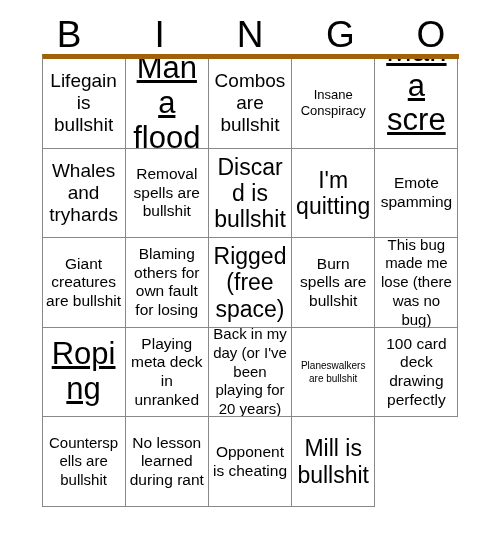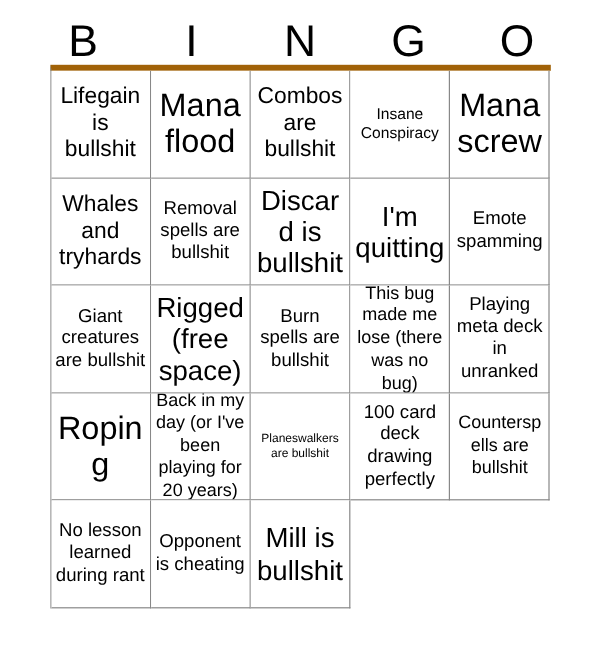--- a/index.html
+++ b/index.html
@@ -66,21 +66,21 @@
     background: #ffffff;
   }
   .bingo-cell .cell-text {
     display: block;
     width: 100%;
     line-height: 1.12;
     word-wrap: break-word;
     color: #000000;
   }
   
-  .fs-xxl .cell-text { font-size: 27px; line-height: 1.12; }
+  .fs-xxl .cell-text { font-size: 31px; line-height: 1.12; text-decoration: underline; }
   .fs-xl  .cell-text { font-size: 23px; line-height: 1.14; }
   .fs-lg  .cell-text { font-size: 19px; line-height: 1.16; }
   .fs-md  .cell-text { font-size: 15.5px; line-height: 1.2; }
   .fs-sm  .cell-text { font-size: 13px; line-height: 1.22; }
   .fs-xs  .cell-text { font-size: 15px; line-height: 1.25; }
   .fs-xxs .cell-text { font-size: 10px; line-height: 1.3; text-align: center; }
 </style>
 </head>
 <body>
 
@@ -124,35 +124,38 @@
     <div class="bingo-cell fs-xl">
         <span class="cell-text">I'm quitting</span>
       </div>
     <div class="bingo-cell fs-md">
         <span class="cell-text">Emote spamming</span>
       </div>
 
     <div class="bingo-cell fs-md">
         <span class="cell-text">Giant creatures are bullshit</span>
       </div>
+    <div class="bingo-cell fs-md">
+        <span class="cell-text">Blaming others for own fault for losing</span>
+      </div>
     <div class="bingo-cell fs-xl">
         <span class="cell-text">Rigged (free space)</span>
       </div>
     <div class="bingo-cell fs-md">
         <span class="cell-text">Burn spells are bullshit</span>
       </div>
     <div class="bingo-cell fs-xs">
         <span class="cell-text">This bug made me lose (there was no bug)</span>
       </div>
 
+    <div class="bingo-cell fs-xxl">
+        <span class="cell-text">Roping</span>
+      </div>
     <div class="bingo-cell fs-md">
         <span class="cell-text">Playing meta deck in unranked</span>
-      </div>
-    <div class="bingo-cell fs-xxl">
-        <span class="cell-text">Roping</span>
       </div>
     <div class="bingo-cell fs-xs">
         <span class="cell-text">Back in my day (or I've been playing for 20 years)</span>
       </div>
     <div class="bingo-cell fs-xxs">
         <span class="cell-text">Planeswalkers are bullshit</span>
       </div>
 
     <div class="bingo-cell fs-md">
         <span class="cell-text">100 card deck drawing perfectly</span>

